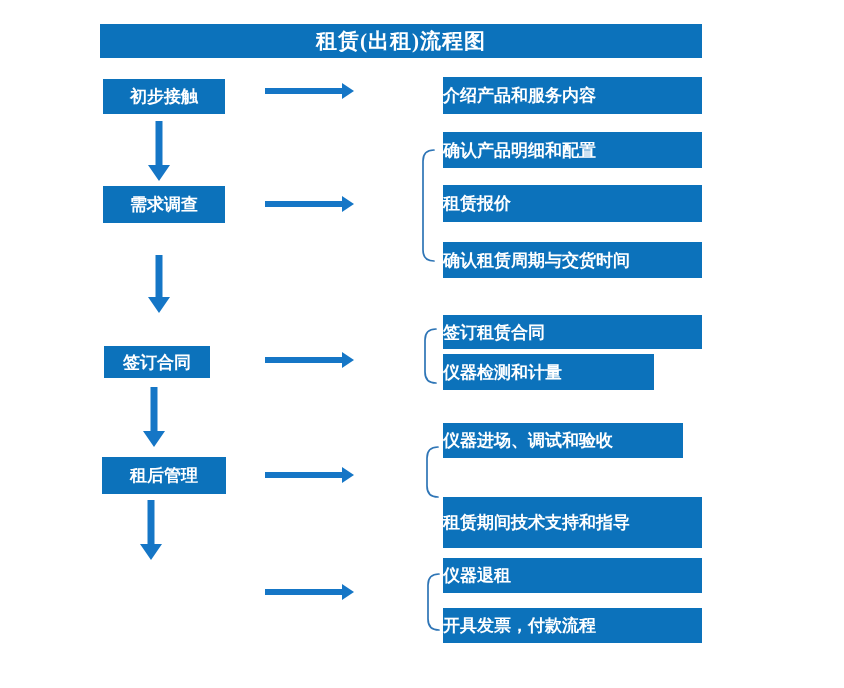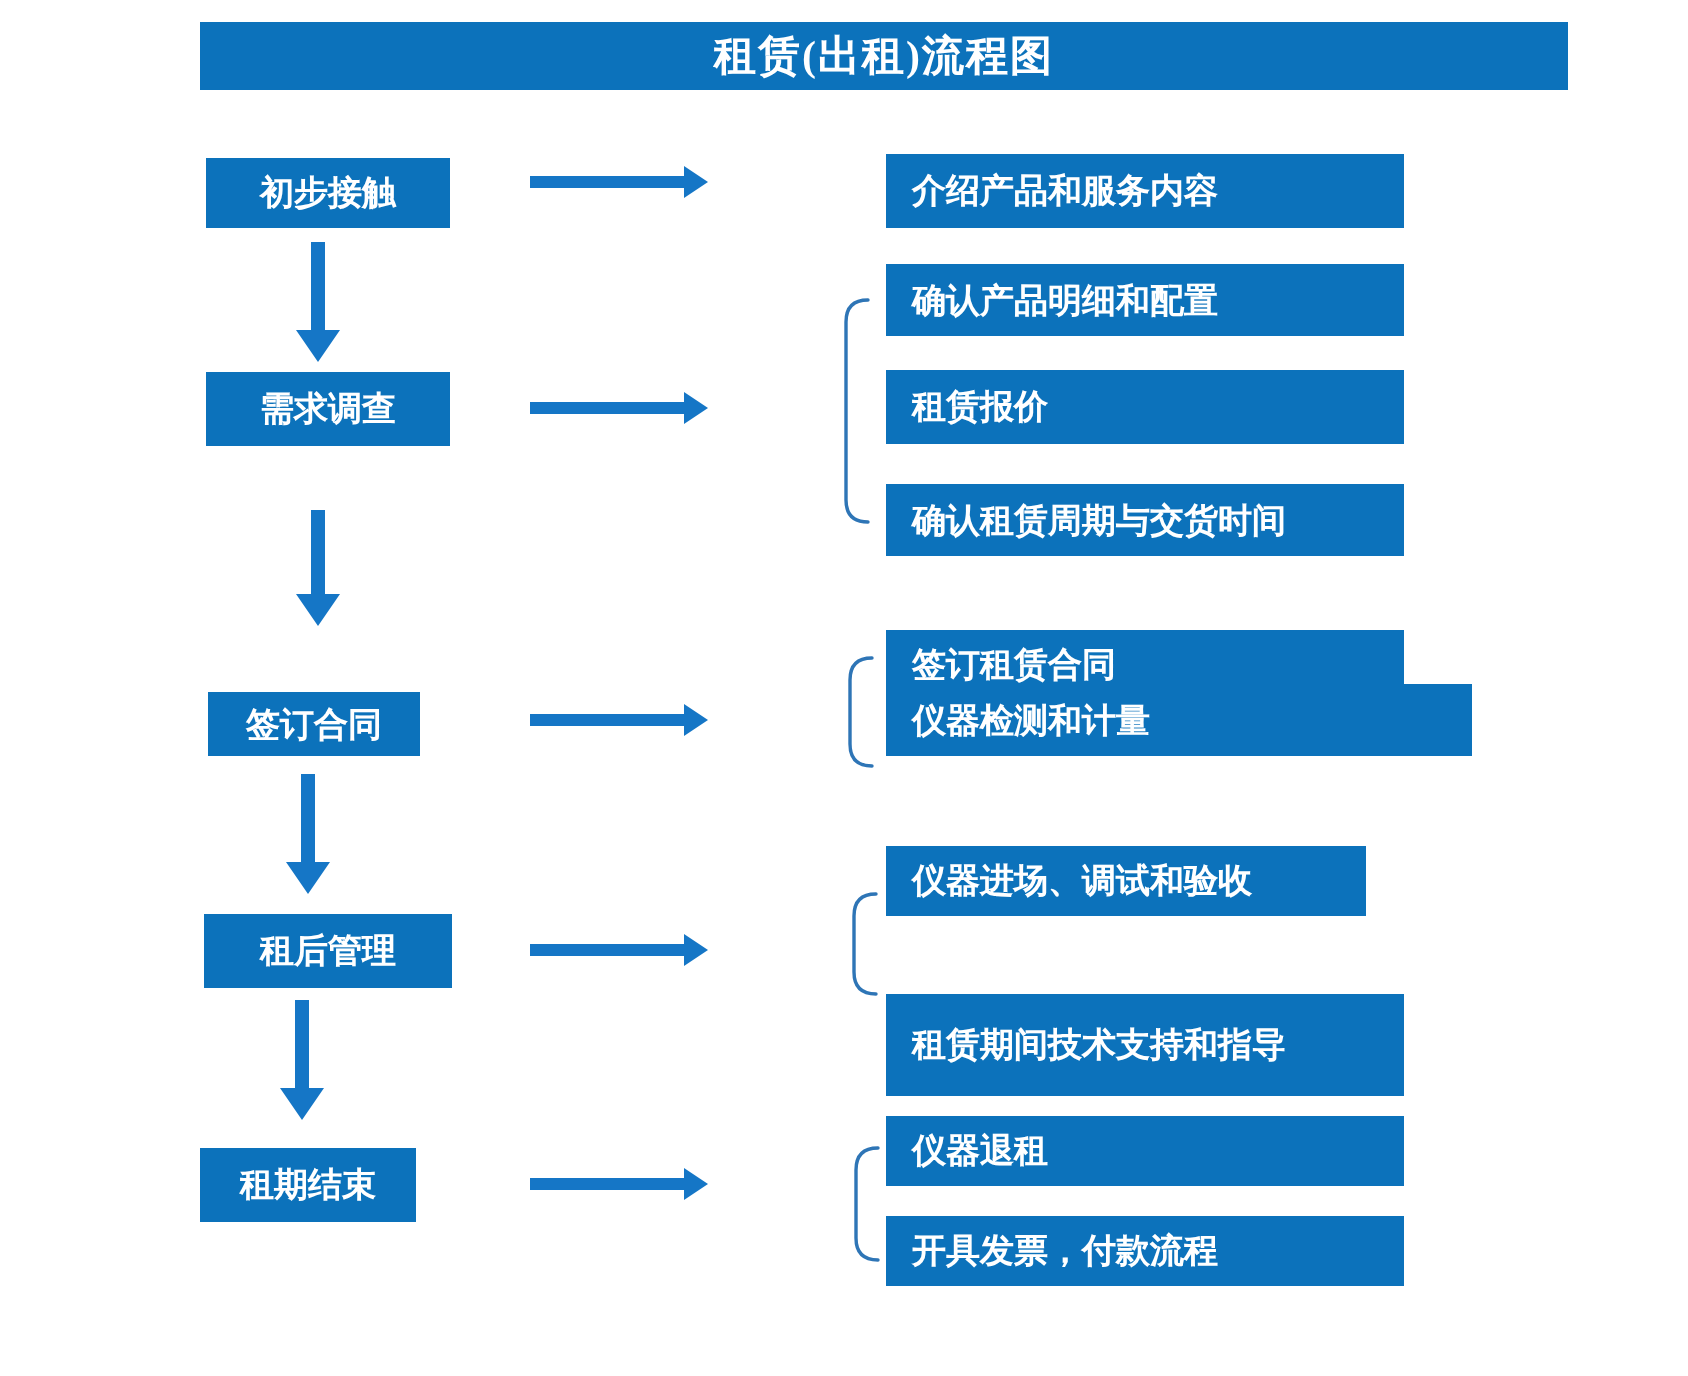--- a/index.html
+++ b/index.html
@@ -11,63 +11,62 @@
   }
   html,body{margin:0;padding:0;background:var(--bg);}
   .canvas{
     position:relative;
     width:844px;height:688px;
     background:var(--bg);
     overflow:hidden;
     font-family:"Liberation Serif","DejaVu Serif",serif;
   }
   .title-bar{
-    position:absolute;left:100px;top:11px;width:684px;height:34px;
+    position:absolute;left:100px;top:24px;width:602px;height:34px;
     background:var(--box);
     display:flex;align-items:center;justify-content:center;
     color:var(--text);font-size:21px;font-weight:bold;letter-spacing:1px;
   }
   .box{
     position:absolute;
     background:var(--box);
     color:var(--text);
     font-size:17px;font-weight:bold;
     display:flex;align-items:center;
     box-sizing:border-box;
     white-space:nowrap;
   }
   .box.step{justify-content:center;}
-  .box.output{justify-content:flex-start;padding-left:13px;}
+  .box.output{justify-content:flex-start;padding-left:0;}
   svg.overlay{position:absolute;left:0;top:0;pointer-events:none;}
   .hshaft{stroke:var(--arrow);stroke-width:6;}
   .vshaft{stroke:var(--arrow);stroke-width:7;}
   .ahead{fill:var(--arrow);}
   .bracket{fill:none;stroke:var(--bracket);stroke-width:1.7;stroke-linecap:round;}
 </style>
 </head>
 <body>
 
 <div class="canvas">
 
   <div class="title-bar">租赁(出租)流程图</div>
 
   <div class="box step" style="left:103px;top:79px;width:122px;height:35px">初步接触</div>
   <div class="box step" style="left:103px;top:186px;width:122px;height:37px">需求调查</div>
   <div class="box step" style="left:104px;top:346px;width:106px;height:32px">签订合同</div>
   <div class="box step" style="left:102px;top:457px;width:124px;height:37px">租后管理</div>
-  <div class="box step" style="left:100px;top:574px;width:108px;height:37px">租期结束</div>
 
   <div class="box output" style="left:443px;top:77px;width:259px;height:37px">介绍产品和服务内容</div>
 
   <div class="box output" style="left:443px;top:132px;width:259px;height:36px">确认产品明细和配置</div>
   <div class="box output" style="left:443px;top:185px;width:259px;height:37px">租赁报价</div>
   <div class="box output" style="left:443px;top:242px;width:259px;height:36px">确认租赁周期与交货时间</div>
 
   <div class="box output" style="left:443px;top:315px;width:259px;height:34px">签订租赁合同</div>
-  <div class="box output" style="left:443px;top:342px;width:293px;height:36px">仪器检测和计量</div>
+  <div class="box output" style="left:443px;top:354px;width:211px;height:36px">仪器检测和计量</div>
 
   <div class="box output" style="left:443px;top:423px;width:240px;height:35px">仪器进场、调试和验收</div>
   <div class="box output" style="left:443px;top:497px;width:259px;height:51px">租赁期间技术支持和指导</div>
 
   <div class="box output" style="left:443px;top:558px;width:259px;height:35px">仪器退租</div>
   <div class="box output" style="left:443px;top:608px;width:259px;height:35px">开具发票，付款流程</div>
 
   <svg class="overlay" width="844" height="688" viewBox="0 0 844 688">
 
     <g>

